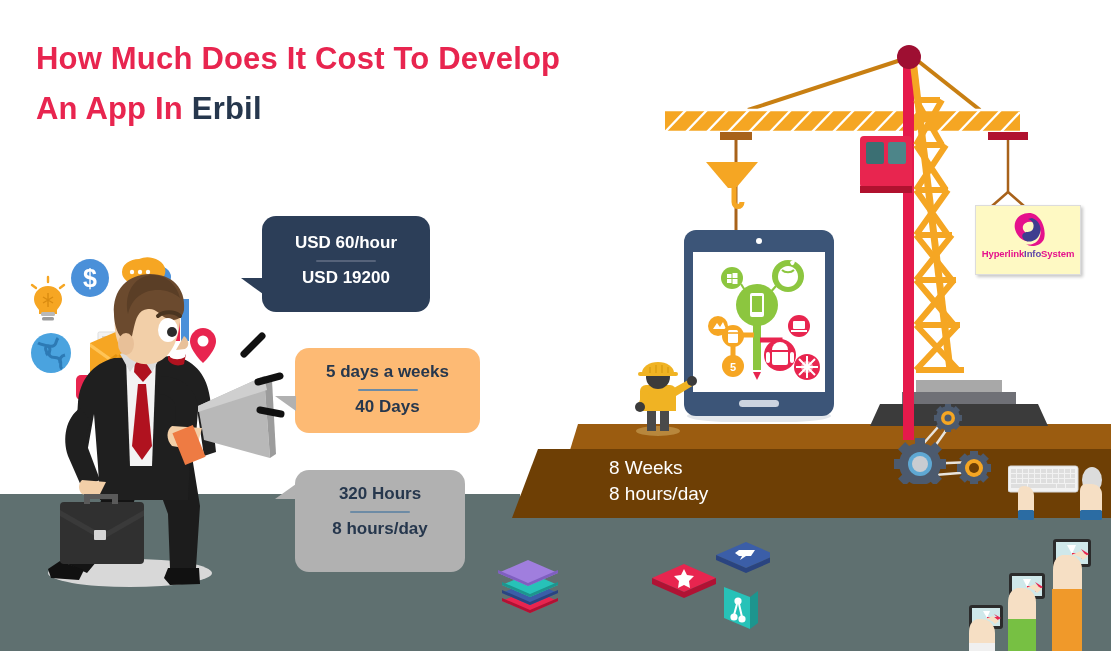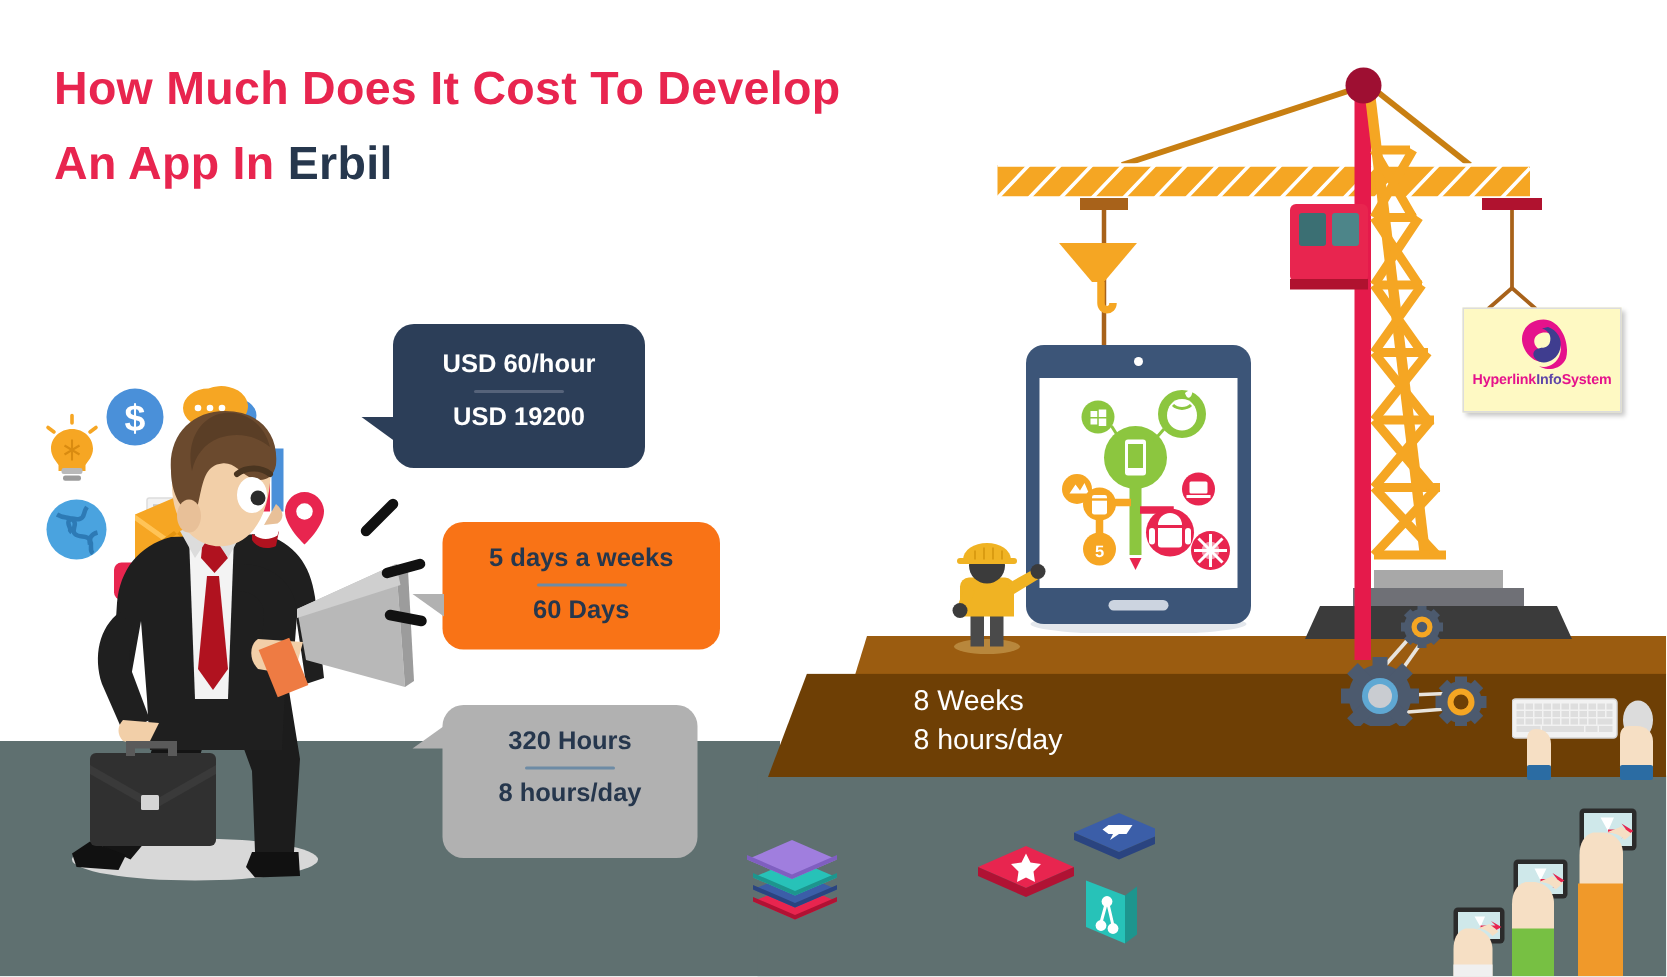--- a/index.html
+++ b/index.html
@@ -82,21 +82,21 @@
   #bubble-cost .tail {
     left: -21px; bottom: 18px;
     border-top: 16px solid #2c3e58;
     border-left: 22px solid transparent;
   }
 
   
   #bubble-days {
     left: 295px; top: 348px;
     width: 185px; height: 85px;
-    background: #f97316;
+    background: #fdba74;
     padding-top: 14px;
   }
   #bubble-days .line1, #bubble-days .line2 {
     color: #26374d;
     font-size: 17px;
   }
   #bubble-days .divider { background: #6d8ba5; }
   #bubble-days .tail {
     left: -20px; bottom: 22px;
     border-top: 15px solid #b1b1b1;
@@ -311,21 +311,21 @@
   <div class="bubble" id="bubble-cost">
     <div class="line1">USD 60/hour</div>
     <div class="divider"></div>
     <div class="line2">USD 19200</div>
     <div class="tail"></div>
   </div>
 
   <div class="bubble" id="bubble-days">
     <div class="line1">5 days a weeks</div>
     <div class="divider"></div>
-    <div class="line2">60 Days</div>
+    <div class="line2">40 Days</div>
     <div class="tail"></div>
   </div>
 
   <div class="bubble" id="bubble-hours">
     <div class="line1">320 Hours</div>
     <div class="divider"></div>
     <div class="line2">8 hours/day</div>
     <div class="tail"></div>
   </div>
 

